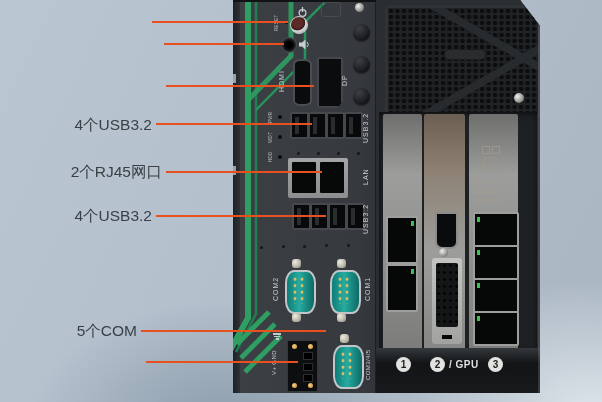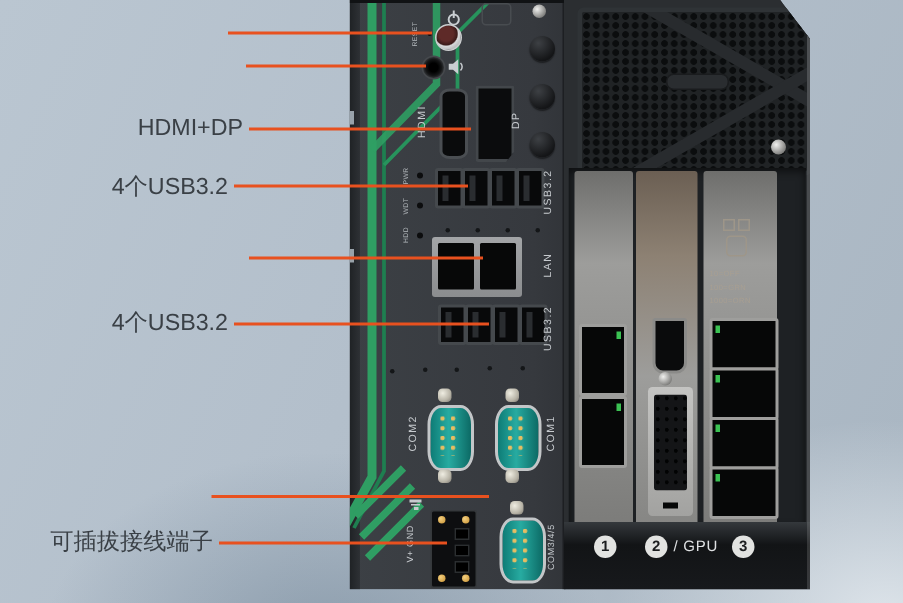--- a/index.html
+++ b/index.html
@@ -63,37 +63,37 @@
   .dvi .pinsd{position:absolute;left:4px;top:5px;width:22px;height:64px;background-color:#141517;
     background-image:radial-gradient(circle at 2.5px 2.5px,#020303 1.1px,transparent 1.5px);background-size:6px 7px;border-radius:2px;}
   .dvi .blade{position:absolute;left:10px;bottom:5px;width:10px;height:4px;background:#060707;}
   .etch{position:absolute;font-size:5px;line-height:9px;color:#a89f92;letter-spacing:.3px;}
   .mark-sq{position:absolute;width:6px;height:6px;border:1px solid #9e9689;}
   .emblem{position:absolute;width:12px;height:12px;border:1px solid #9e9689;border-radius:3px;}
   .botstrip{position:absolute;left:0;top:348px;width:164px;height:45px;
     background:linear-gradient(180deg,#34383c 0,#121416 34%,#17191c 100%);}
   .slotnum{position:absolute;width:15px;height:15px;border-radius:50%;background:#e2e3e1;color:#1b1d1f;
     font-size:10px;font-weight:bold;display:flex;align-items:center;justify-content:center;}
-  .gpu-suffix{position:absolute;color:#dfe1e3;font-size:10px;font-weight:normal;letter-spacing:.5px;}
+  .gpu-suffix{position:absolute;color:#dfe1e3;font-size:10px;font-weight:bold;letter-spacing:.5px;}
   .btn-power{position:absolute;width:16px;height:16px;border-radius:50%;
     background:radial-gradient(circle at 40% 35%,#5e2a28 0 34%,#3c1b1a 52%,#d9dadb 58%,#8e9093 100%);
     border:1px solid #caccce;}
   .jack{position:absolute;width:14px;height:14px;border-radius:50%;background:radial-gradient(circle,#000 0 30%,#151617 55%,#3a3d40 75%,#101213 100%);border:1px solid #46494d;}
   .punchout{position:absolute;width:18px;height:13px;border:1px solid #484c50;border-radius:3px;}
   .dotrow i{position:absolute;width:3px;height:3px;border-radius:50%;background:#141618;display:block;}
 </style>
 </head>
 <body>
 
 <div class="stage">
 
-  <div class="callout-label" style="left:34px;top:77px;width:128px">HDMI+DP</div>
   <div class="callout-label" style="left:24px;top:116px;width:128px">4个USB3.2</div>
+  <div class="callout-label" style="left:30px;top:163px;width:132px">2个RJ45网口</div>
   <div class="callout-label" style="left:24px;top:207px;width:128px">4个USB3.2</div>
-  <div class="callout-label" style="left:14px;top:353px;width:128px">可插拔接线端子</div>
+  <div class="callout-label" style="left:9px;top:322px;width:128px">5个COM</div>
 
   <div class="callout-line" style="left:152px;top:21px;width:136px"></div>
   <div class="callout-line" style="left:164px;top:43px;width:120px"></div>
   <div class="callout-line" style="left:166px;top:85px;width:148px"></div>
   <div class="callout-line" style="left:156px;top:123px;width:156px"></div>
   <div class="callout-line" style="left:166px;top:171px;width:156px"></div>
   <div class="callout-line" style="left:156px;top:215px;width:170px"></div>
   <div class="callout-line" style="left:141px;top:330px;width:185px"></div>
   <div class="callout-line" style="left:146px;top:361px;width:152px"></div>
 

